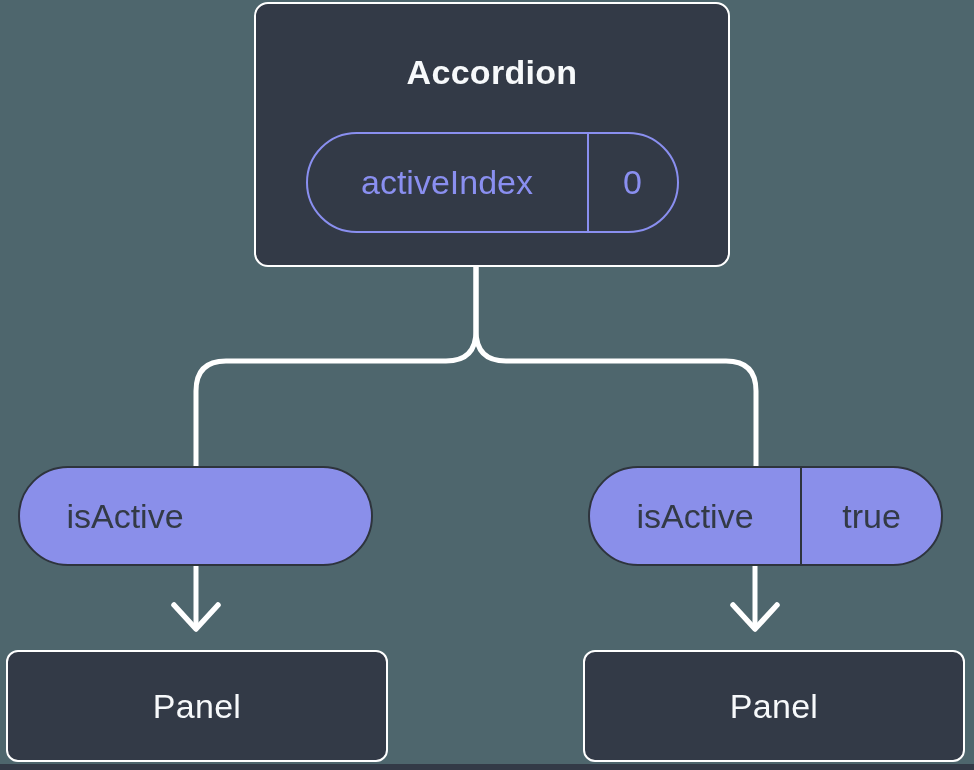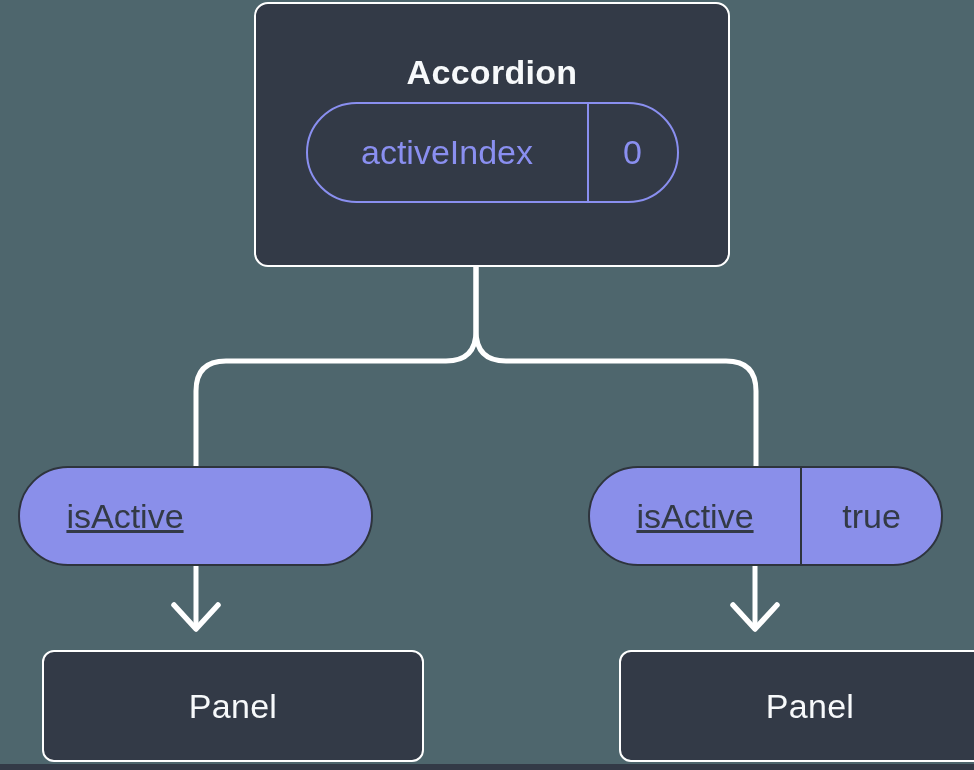--- a/index.html
+++ b/index.html
@@ -33,21 +33,21 @@
     border-radius:14px;
     display:flex;flex-direction:column;align-items:center;
   }
   .root-title{
     margin-top:46px;
     font-size:34px;line-height:44px;font-weight:600;
     color:var(--node-text);
     letter-spacing:.3px;
   }
   .prop-pill{
-    margin-top:8px;width:373px;height:101px;
+    margin-top:38px;width:373px;height:101px;
     border:2px solid var(--accent-purple);
     border-radius:999px;
     display:flex;align-items:stretch;
   }
   .prop-pill .cell{
     display:flex;align-items:center;justify-content:center;
     font-size:34px;color:var(--accent-purple);
   }
   .prop-pill .cell.name{flex:1 1 auto;}
   .prop-pill .cell.value{width:90px;border-left:2px solid var(--accent-purple);}
@@ -58,32 +58,31 @@
     border:2.5px solid var(--pill-dark-border);
     border-radius:999px;
     display:flex;align-items:stretch;overflow:hidden;
   }
   .state-pill.left{left:18px;top:466px;}
   .state-pill.right{left:588px;top:466px;}
   .state-pill .cell{
     display:flex;align-items:center;justify-content:center;
     font-size:34px;color:var(--pill-dark-text);
   }
-  .state-pill .cell.name{width:210px;text-decoration:underline;}
+  .state-pill .cell.name{width:210px;}
   .state-pill .cell.value{flex:1 1 auto;border-left:2.5px solid var(--pill-dark-border);}
 
   .panel-node{
     position:absolute;width:382px;height:112px;top:650px;
     background:var(--node-fill);
     border:2.5px solid var(--node-border);
     border-radius:12px;
     display:flex;align-items:center;justify-content:center;
     font-size:34px;font-weight:500;color:var(--node-text);
     letter-spacing:.3px;
-    margin-left:36px;
   }
   .panel-node.left{left:6px;}
   .panel-node.right{left:583px;}
 
   .bottom-strip{
     position:absolute;left:0;top:764px;width:974px;height:6px;
     background:var(--node-fill);
   }
 </style>
 </head>

